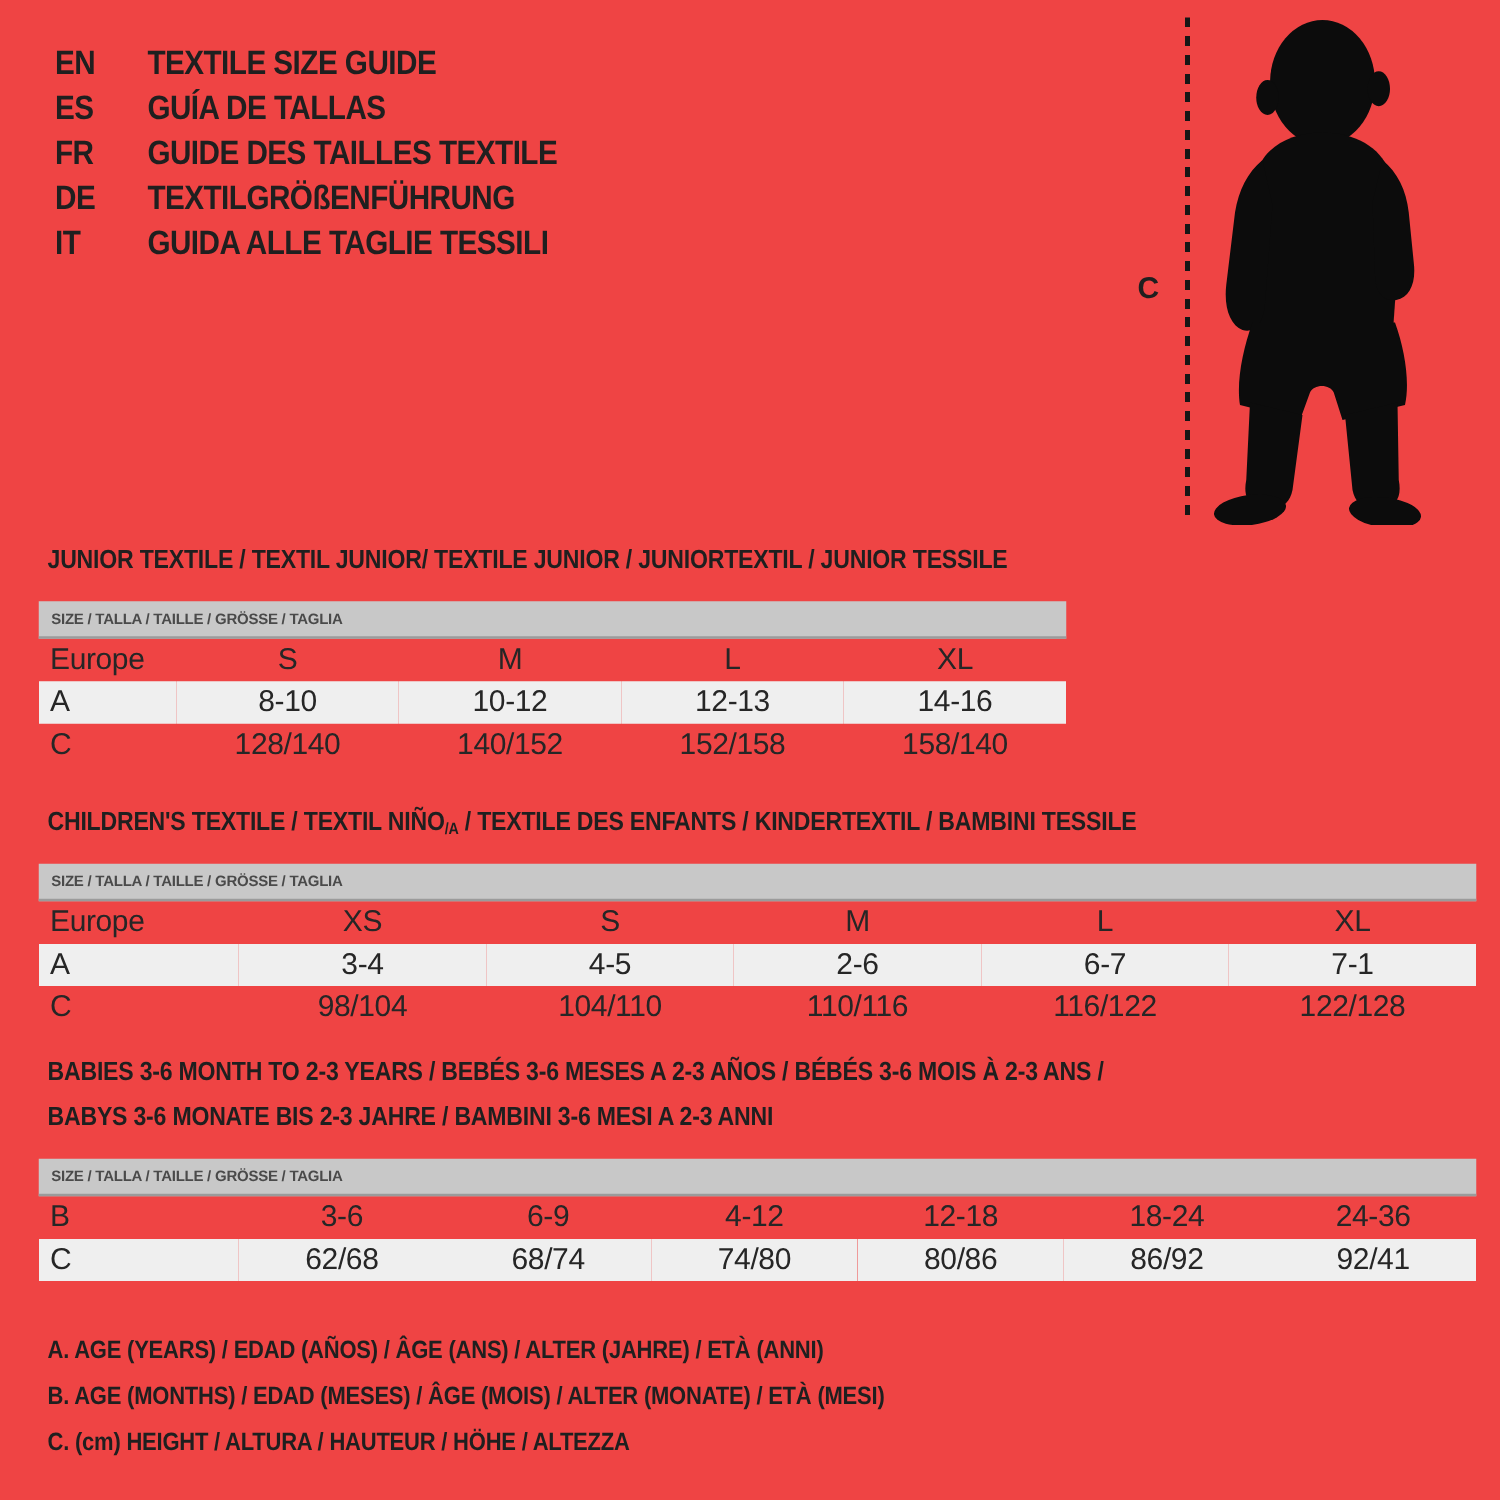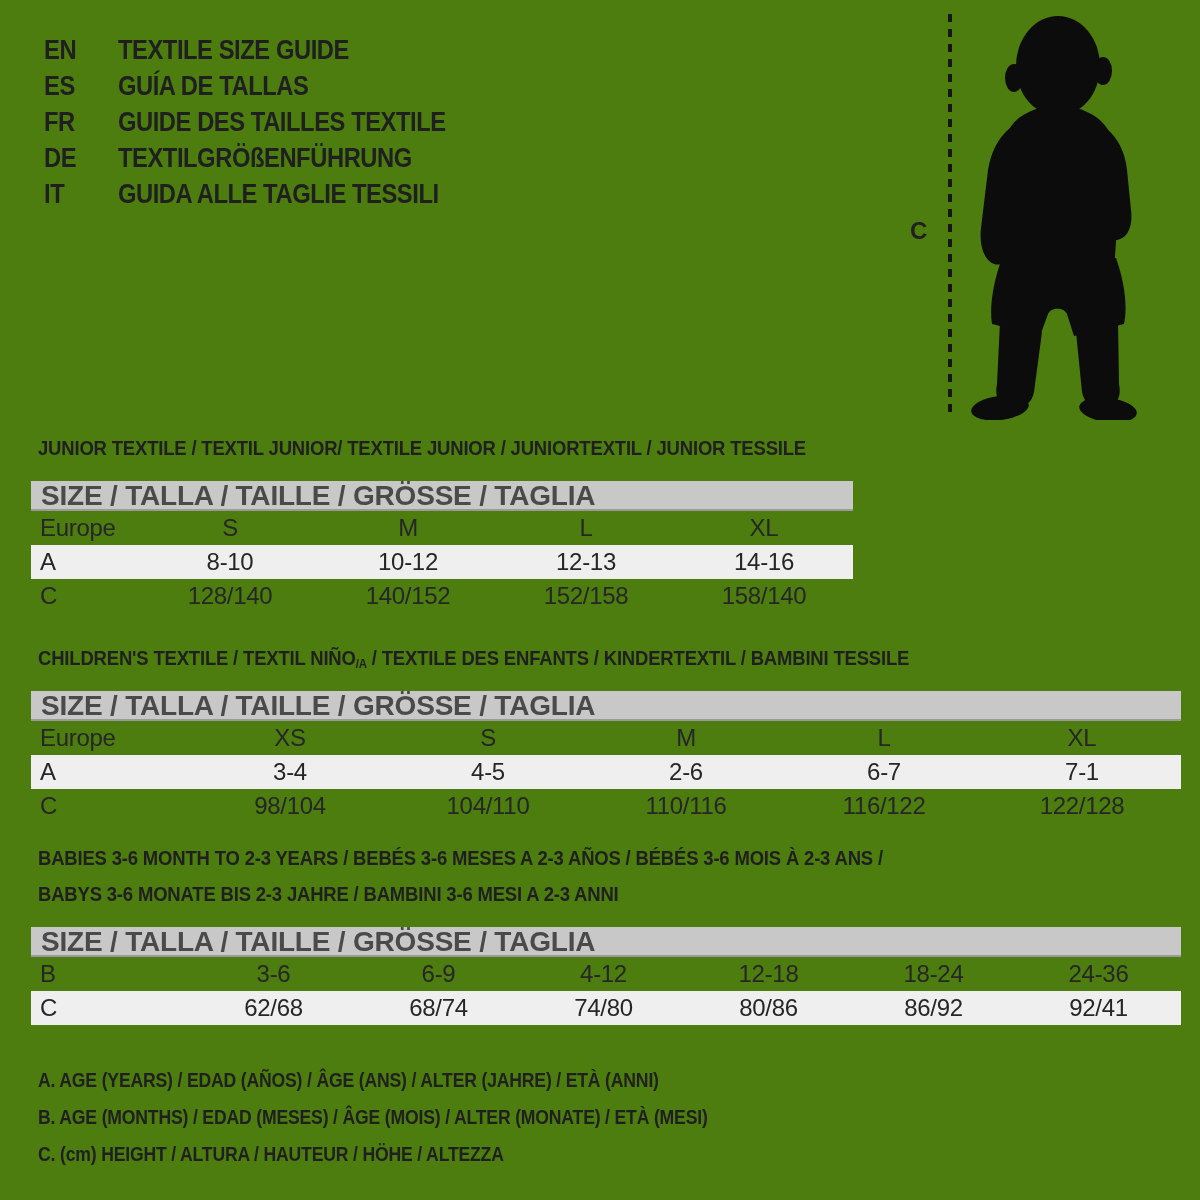--- a/index.html
+++ b/index.html
@@ -1,17 +1,17 @@
 <!DOCTYPE html>
 <html><head>
 <meta charset="utf-8">
 <style>
   html,body { margin:0; padding:0; background:#ffffff; }
   .sheet {
-    position:relative; width:1200px; height:1200px; background:#4d7c0f;
+    position:relative; width:1200px; height:1200px; background:#ef4444;
     font-family:"Liberation Sans", sans-serif; color:#1f1f1f; overflow:hidden;
   }
   .cond { transform:scaleX(0.88); transform-origin:0 0; white-space:nowrap; }
 
   
   .langs { position:absolute; left:44px; top:32px; }
   .lang-row { display:flex; height:36px; align-items:center; font-size:27px; font-weight:bold; letter-spacing:-0.5px; }
   .lang-code { width:84px; }
 
   
@@ -24,21 +24,21 @@
 
   
   .sec-title { position:absolute; left:38px; font-size:21px; font-weight:bold; letter-spacing:-0.2px; }
   .title-sub { font-size:0.62em; vertical-align:-0.25em; }
   .note { position:absolute; left:38px; font-size:20px; font-weight:bold; letter-spacing:-0.2px; }
 
   
   .tblwrap { position:absolute; left:31px; }
   .size-bar {
     height:30px; background:#c8c8c8; border-bottom:2px solid #9b9b9b; box-sizing:border-box;
-    color:#4a4a4a; font-weight:bold; font-size:28px; line-height:29px; padding-left:10px;
+    color:#4a4a4a; font-weight:bold; font-size:12px; line-height:29px; padding-left:10px;
     letter-spacing:-0.2px;
   }
   table { border-collapse:collapse; table-layout:fixed; width:100%; }
   td { height:34px; text-align:center; font-size:24px; color:#262626; letter-spacing:-0.3px; padding:0; overflow:hidden; }
   td.rowlabel { text-align:left; padding-left:9px; }
   tr.alt { background:#efefef; }
 </style>
 </head>
 <body>
 

